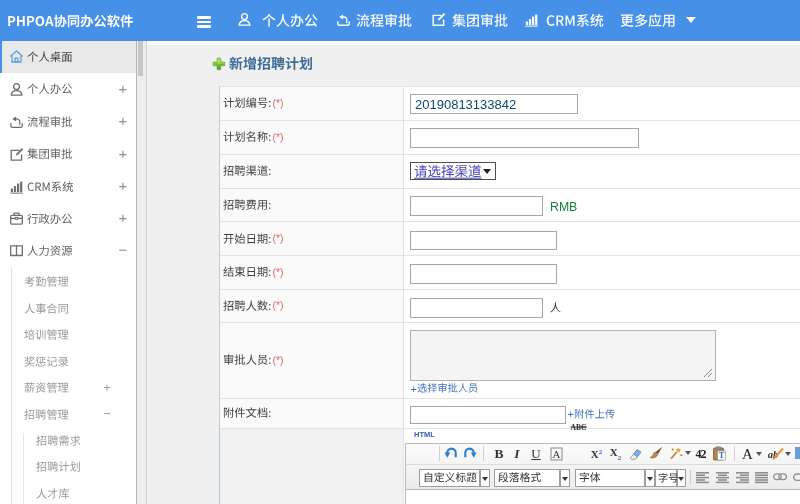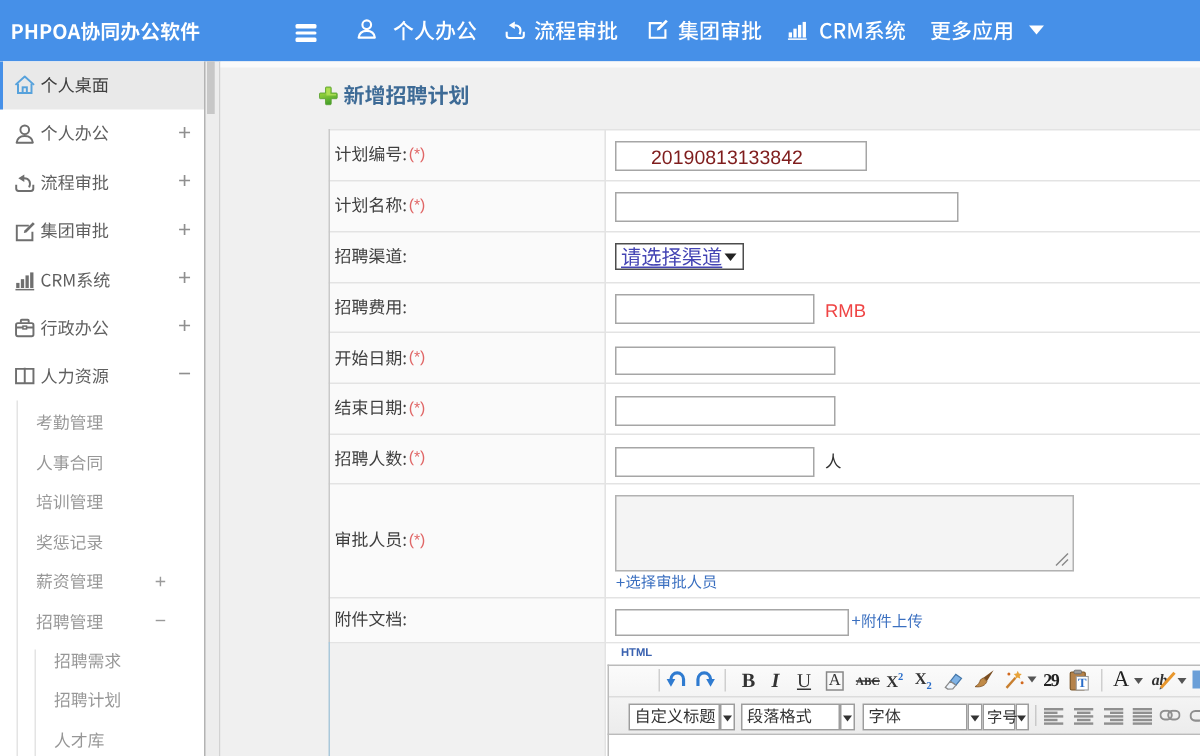--- a/index.html
+++ b/index.html
@@ -222,26 +222,26 @@
 <div style="position:absolute;left:219px;top:427.5px;width:581px;height:1px;background:#e3e3e3"></div>
 <div style="position:absolute;left:219px;top:86px;width:1px;height:341.5px;background:#c9c9c9"></div>
 <div style="position:absolute;left:403px;top:86px;width:1px;height:341.5px;background:#e3e3e3"></div>
 <div style="position:absolute;left:272.5px;top:98.0px;font:10.5px 'Liberation Sans',sans-serif;color:#e06666;line-height:10px">(*)</div>
 <div style="position:absolute;left:272.5px;top:132.0px;font:10.5px 'Liberation Sans',sans-serif;color:#e06666;line-height:10px">(*)</div>
 <div style="position:absolute;left:272.5px;top:233.2px;font:10.5px 'Liberation Sans',sans-serif;color:#e06666;line-height:10px">(*)</div>
 <div style="position:absolute;left:272.5px;top:266.8px;font:10.5px 'Liberation Sans',sans-serif;color:#e06666;line-height:10px">(*)</div>
 <div style="position:absolute;left:272.5px;top:300.3px;font:10.5px 'Liberation Sans',sans-serif;color:#e06666;line-height:10px">(*)</div>
 <div style="position:absolute;left:272.5px;top:355.0px;font:10.5px 'Liberation Sans',sans-serif;color:#e06666;line-height:10px">(*)</div>
 <div style="position:absolute;left:409.5px;top:94.0px;width:168.0px;height:19.5px;background:#fff;border:1px solid #a6a6a6;box-sizing:border-box"></div>
-<div style="position:absolute;left:434px;top:96.5px;font:13px 'Liberation Sans',sans-serif;color:#7f1d1d">20190813133842</div>
+<div style="position:absolute;left:415px;top:96.5px;font:13px 'Liberation Sans',sans-serif;color:#0c4a6e">20190813133842</div>
 <div style="position:absolute;left:409.5px;top:127.5px;width:229.5px;height:20.0px;background:#fff;border:1px solid #a6a6a6;box-sizing:border-box"></div>
 <div style="position:absolute;left:409.5px;top:161.5px;width:86px;height:18.5px;background:#fff;border:1px solid #4d4d4d;box-sizing:border-box"></div>
 <div style="position:absolute;left:482.5px;top:168.5px;width:0;height:0;border-left:4px solid transparent;border-right:4px solid transparent;border-top:5px solid #222"></div>
 <div style="position:absolute;left:409.5px;top:196.0px;width:133.5px;height:20.0px;background:#fff;border:1px solid #a6a6a6;box-sizing:border-box"></div>
-<div style="position:absolute;left:550px;top:200px;font:12.3px 'Liberation Sans',sans-serif;color:#ef4444">RMB</div>
+<div style="position:absolute;left:550px;top:200px;font:12.3px 'Liberation Sans',sans-serif;color:#15803d">RMB</div>
 <div style="position:absolute;left:409.5px;top:230.5px;width:147.5px;height:19.5px;background:#fff;border:1px solid #a6a6a6;box-sizing:border-box"></div>
 <div style="position:absolute;left:409.5px;top:264.3px;width:147.5px;height:19.5px;background:#fff;border:1px solid #a6a6a6;box-sizing:border-box"></div>
 <div style="position:absolute;left:409.5px;top:297.5px;width:133.5px;height:20.0px;background:#fff;border:1px solid #a6a6a6;box-sizing:border-box"></div>
 <div style="position:absolute;left:409.5px;top:330.0px;width:306.0px;height:50.5px;background:#f4f4f4;border:1px solid #b2b2b2;box-sizing:border-box"></div>
 <svg style="position:absolute;left:703px;top:368px" width="10" height="10">
     <path d="M9,1 L1,9 M9,5 L5,9" stroke="#8a8a8a" stroke-width="1"></path>
   </svg>
 <div style="position:absolute;left:410.5px;top:382.5px;font:11px 'Liberation Sans',sans-serif;color:#3a6fc0">+</div>
 <div style="position:absolute;left:409.5px;top:405.5px;width:156.5px;height:18.5px;background:#fff;border:1px solid #a6a6a6;box-sizing:border-box"></div>
 <div style="position:absolute;left:567.5px;top:408px;font:11px 'Liberation Sans',sans-serif;color:#3a6fc0">+</div>
@@ -260,39 +260,39 @@
     <path d="M0.4,6.6 L6.2,6.6 L3.3,11.8 Z" fill="#2f7bd0"></path>
   </svg>
 <svg style="position:absolute;left:463px;top:446px" width="14" height="14" viewBox="0 0 14 14">
     <path d="M10.7,7.6 L10.7,6.8 A4.2,4.2 0 0 0 2.3,6.8 L2.3,11.3" fill="none" stroke="#2f7bd0" stroke-width="2.1"></path>
     <path d="M13.6,6.6 L7.8,6.6 L10.7,11.8 Z" fill="#2f7bd0"></path>
   </svg>
 <div style="position:absolute;left:499.0px;top:453.8px;transform:translate(-50%,-50%);white-space:nowrap;font:bold 13.5px 'Liberation Serif',serif;color:#333">B</div>
 <div style="position:absolute;left:517.0px;top:453.8px;transform:translate(-50%,-50%);white-space:nowrap;font:italic bold 13.5px 'Liberation Serif',serif;color:#333">I</div>
 <div style="position:absolute;left:536.0px;top:453.8px;transform:translate(-50%,-50%);white-space:nowrap;font:13px 'Liberation Serif',serif;color:#333;text-decoration:underline">U</div>
 <div style="position:absolute;left:556.5px;top:453.8px;transform:translate(-50%,-50%);white-space:nowrap;font:11px 'Liberation Serif',serif;color:#333;border:1px solid #888;padding:0 1.5px;line-height:11px">A</div>
-<div style="position:absolute;left:578.5px;top:454px;transform:translate(-50%,-50%);white-space:nowrap;font:bold 7.5px 'Liberation Serif',serif;color:#333;text-decoration:line-through">AB<span style="text-decoration:line-through">C</span></div>
+<div style="position:absolute;left:578.5px;top:427px;transform:translate(-50%,-50%);white-space:nowrap;font:bold 7.5px 'Liberation Serif',serif;color:#333;text-decoration:line-through">AB<span style="text-decoration:line-through">C</span></div>
 <div style="position:absolute;left:596.5px;top:453.8px;transform:translate(-50%,-50%);white-space:nowrap;font:bold 11px 'Liberation Serif',serif;color:#333">X<sup style="color:#2a6dc9;font-size:7px">2</sup></div>
 <div style="position:absolute;left:615.5px;top:453.8px;transform:translate(-50%,-50%);white-space:nowrap;font:bold 11px 'Liberation Serif',serif;color:#333">X<sub style="color:#2a6dc9;font-size:7px">2</sub></div>
 <svg style="position:absolute;left:629px;top:447px" width="13" height="13" viewBox="0 0 13 13">
     <path d="M4.5,7.2 L8.2,2.6 L12,5.2 L8.3,9.8 Z" fill="#7fb2e5" stroke="#4477aa" stroke-width="0.8"></path>
     <path d="M1.2,11.2 L4.5,7.2 L8.3,9.8 L6.2,12.2 L2.8,12.4 Z" fill="#eef4fb" stroke="#888" stroke-width="0.8"></path>
   </svg>
 <svg style="position:absolute;left:649px;top:445.5px" width="14" height="14" viewBox="0 0 14 14">
     <path d="M13.4,0.8 L6.6,5.9 L8.9,8.2 Z" fill="#7a4e22"></path>
     <path d="M6.6,5.9 L8.9,8.2 C8.2,10.8 5.2,12.4 1,11.8 C3.2,10.6 4.2,8.8 4.6,7.2 Z" fill="#c08a47" stroke="#7a4e22" stroke-width="0.5"></path>
   </svg>
 <svg style="position:absolute;left:669px;top:446px" width="14" height="14" viewBox="0 0 14 14">
     <path d="M2,12.6 L8,5.8" stroke="#c87f2f" stroke-width="1.6"></path>
     <path d="M9.5,1.2 L10.3,3 L12.2,3.3 L10.8,4.6 L11.2,6.5 L9.5,5.6 L7.8,6.5 L8.2,4.6 L6.8,3.3 L8.7,3 Z" fill="#e8a33a"></path>
     <circle cx="3.6" cy="3.4" r="1" fill="#d2691e"></circle>
     <circle cx="12.4" cy="9.2" r="1" fill="#d2691e"></circle>
   </svg>
 <div style="position:absolute;left:684.5px;top:451px;width:0;height:0;border-left:3.5px solid transparent;border-right:3.5px solid transparent;border-top:4px solid #555"></div>
-<div style="position:absolute;left:700.5px;top:453.8px;transform:translate(-50%,-50%);white-space:nowrap;font:bold 12px 'Liberation Serif',serif;color:#222;letter-spacing:-1px">29</div>
+<div style="position:absolute;left:700.5px;top:453.8px;transform:translate(-50%,-50%);white-space:nowrap;font:bold 12px 'Liberation Serif',serif;color:#222;letter-spacing:-1px">42</div>
 <svg style="position:absolute;left:712px;top:446px" width="15" height="15" viewBox="0 0 15 15">
     <rect x="1.5" y="2" width="10" height="12" rx="1" fill="#b5824a" stroke="#7a5526" stroke-width="0.8"></rect>
     <rect x="4" y="0.8" width="5" height="2.4" rx="0.8" fill="#9b9b9b" stroke="#6a6a6a" stroke-width="0.6"></rect>
     <rect x="5.5" y="5" width="8" height="9" fill="#fff" stroke="#999" stroke-width="0.7"></rect>
     <text x="9.5" y="12.2" font-family="Liberation Serif" font-size="8.5" font-weight="bold" fill="#2a6dc9" text-anchor="middle">T</text>
   </svg>
 <div style="position:absolute;left:747.5px;top:453.8px;transform:translate(-50%,-50%);white-space:nowrap;font:15px 'Liberation Serif',serif;color:#222">A</div>
 <div style="position:absolute;left:755.5px;top:451.5px;width:0;height:0;border-left:3.5px solid transparent;border-right:3.5px solid transparent;border-top:4px solid #555"></div>
 <div style="position:absolute;left:773.0px;top:453.8px;transform:translate(-50%,-50%);white-space:nowrap;font:italic bold 10.5px 'Liberation Serif',serif;color:#333">ab</div>
 <svg style="position:absolute;left:770px;top:445px" width="16" height="16" viewBox="0 0 16 16">

